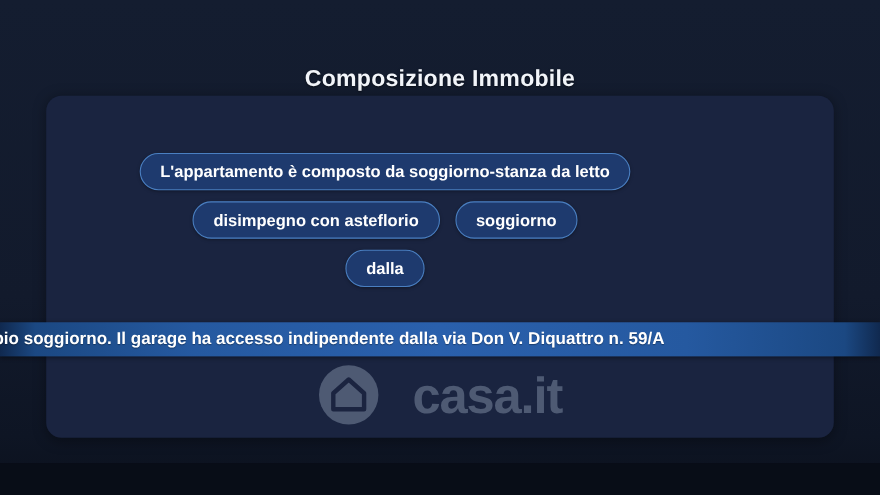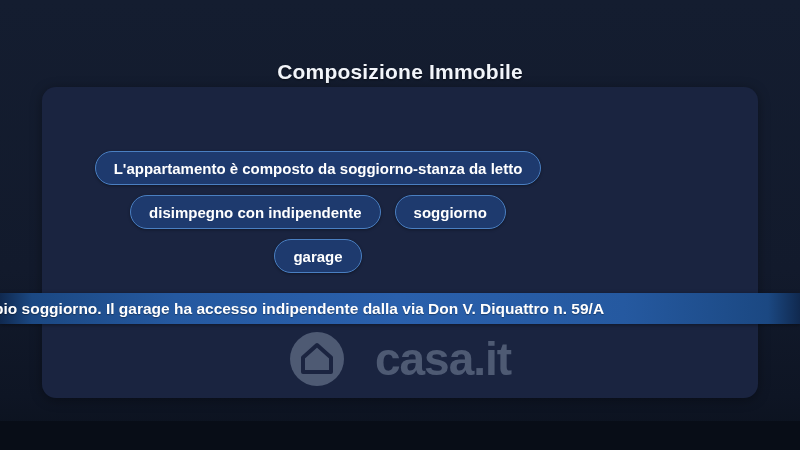--- a/index.html
+++ b/index.html
@@ -46,22 +46,23 @@
     background: #1a2440;
     border-radius: 14px;
     box-shadow: 0 2px 12px rgba(0,0,0,0.35);
     overflow: hidden;
   }
 
   
   #pill-area {
     position: absolute;
     left: 0;
-    top: 151px;
+    top: 139px;
     width: 636px;
+    padding-left: 32px;
   }
   .pill-row {
     display: flex;
     justify-content: center;
     align-items: center;
     gap: 14px;
     margin-bottom: 10px;
   }
   .pill {
     display: inline-flex;
@@ -164,26 +165,26 @@
 
   <div id="card"></div>
 
   <div id="pill-area">
 
     <div class="pill-row">
       <div class="pill">L'appartamento è composto da soggiorno-stanza da letto</div>
     </div>
 
     <div class="pill-row">
-      <div class="pill">disimpegno con indipendente</div>
+      <div class="pill">disimpegno con asteflorio</div>
       <div class="pill">soggiorno</div>
     </div>
 
     <div class="pill-row">
-      <div class="pill">garage</div>
+      <div class="pill">dalla</div>
     </div>
 
   </div>
 
   <div id="marquee-banner">
     <div id="marquee-text">avanderia e ampio soggiorno. Il garage ha accesso indipendente dalla via Don V. Diquattro n. 59/A</div>
   </div>
 
   <div id="watermark">
     <svg id="watermark-mark" viewBox="0 0 56 56">

